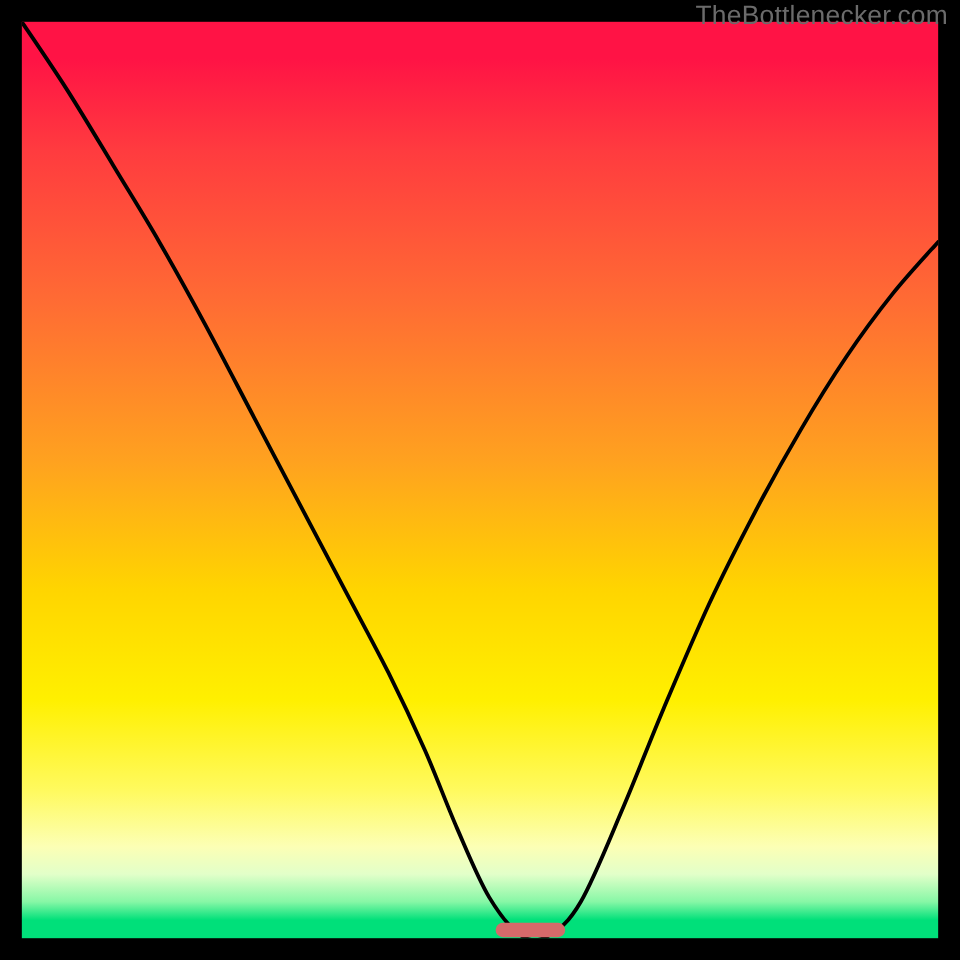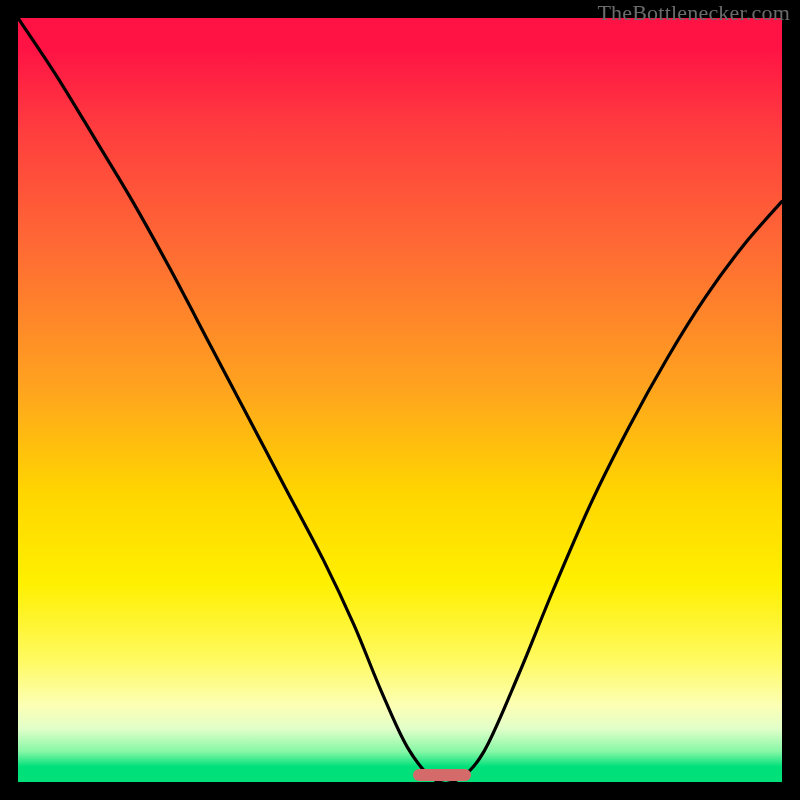--- a/index.html
+++ b/index.html
@@ -59,21 +59,21 @@
   .marker {
     position: absolute;
     background: #d46a6a;
     border-radius: 6px;
   }
   .watermark {
     position: absolute;
     top: 0px;
     right: 10px;
     color: #6b6b6b;
-    font-family: Liberation Serif, serif;
+    font-family: Liberation Sans, sans-serif;
     font-size: 22px;
     letter-spacing: 0.2px;
     user-select: none;
   }
 </style>
 </head>
 <body>
 
 <div class="frame">
   <div class="plot">

